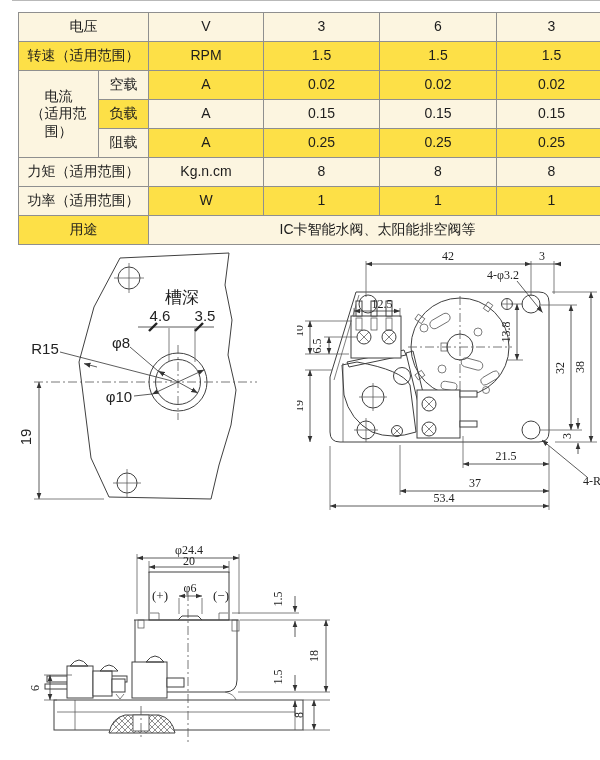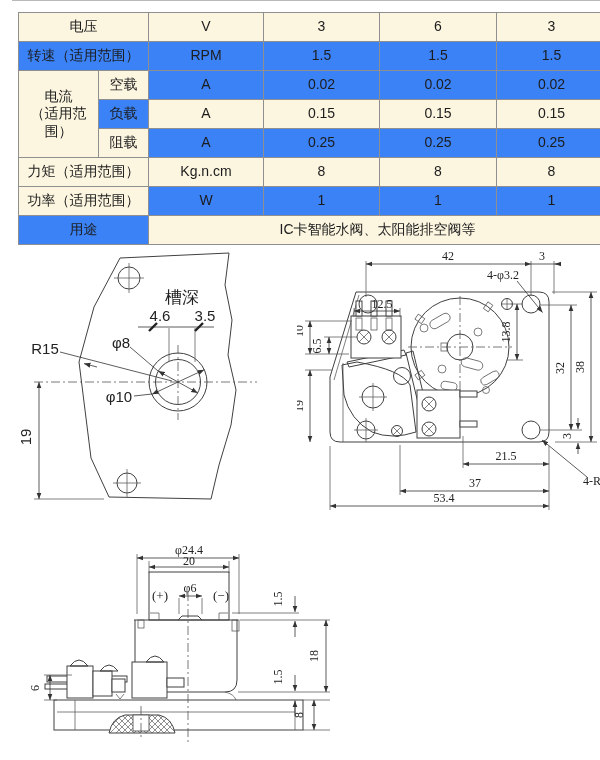--- a/index.html
+++ b/index.html
@@ -4,21 +4,21 @@
 <style>
   html,body{margin:0;padding:0;background:#fff;}
   .page{position:relative;width:600px;height:760px;background:#ffffff;overflow:hidden;
         font-family:"Liberation Sans","DejaVu Sans",sans-serif;color:#1c1c1c;margin-left:12px;}
   .topline{position:absolute;left:0;top:0;width:600px;height:0;border-top:1px solid #b9b9b9;}
   table.spec{position:absolute;left:6px;top:12px;border-collapse:collapse;table-layout:fixed;width:588px;}
   table.spec td{border:1px solid #8f8f8f;text-align:center;vertical-align:middle;
                 font-size:14px;padding:0;line-height:1.25;}
   table.spec tr{height:29px;}
   .cream{background:#fcf5e0;}
-  .blue{background:#3b82f6;}
+  .blue{background:#fde047;}
   td.app-val{text-align:left;padding-left:14px;}
   svg{position:absolute;}
   svg text{font-family:"Liberation Serif","DejaVu Serif",serif;fill:#222;}
   svg text.sans{font-family:"Liberation Sans","DejaVu Sans",sans-serif;}
   .ln{stroke:#404040;stroke-width:1;fill:none;}
   .thin{stroke:#555;stroke-width:0.75;fill:none;}
   .cl{stroke:#555;stroke-width:0.8;fill:none;stroke-dasharray:9 3 2 3;}
   .wh{fill:#ffffff;stroke:#404040;stroke-width:1;}
   .dim{stroke:#333;stroke-width:0.8;fill:none;}
   .hatch{stroke:#444;stroke-width:0.6;fill:none;}

